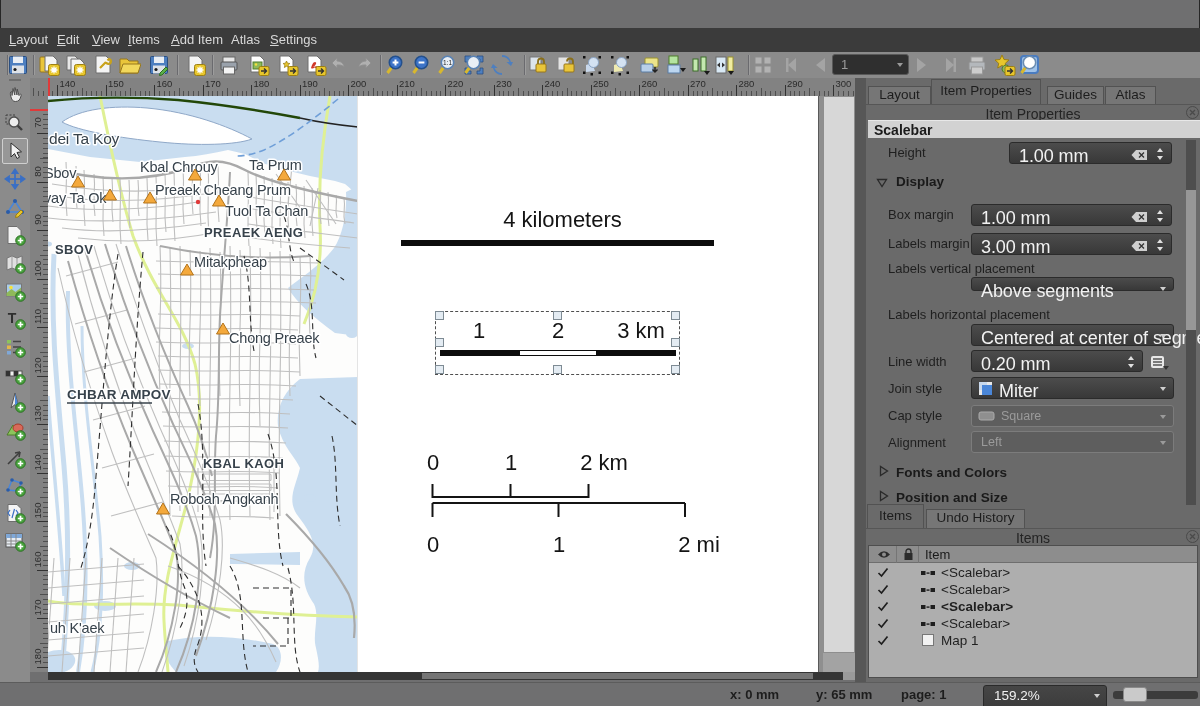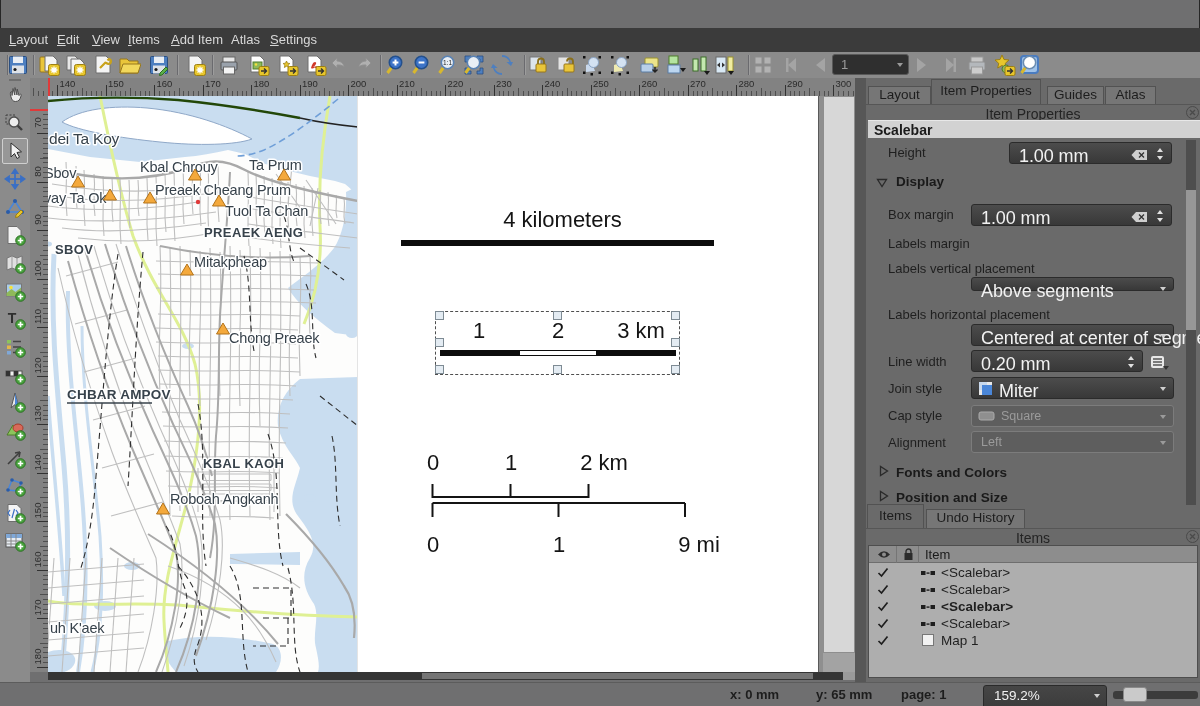--- a/index.html
+++ b/index.html
@@ -645,21 +645,21 @@
       </div>
       <div class="sbartext" style="left:365px;top:354px;width:40px;text-align:center;">0</div>
       <div class="sbartext" style="left:443px;top:354px;width:40px;text-align:center;">1</div>
       <div class="sbartext" style="left:516px;top:354px;width:80px;text-align:center;">2 km</div>
       <svg class="abs" style="left:380px;top:386px;" width="270" height="40" viewBox="0 0 270 40">
         <path d="M4.5,2 V16 M82.5,2 V16 M160.5,2 V16 M4.5,15 H160.5" stroke="#141414" stroke-width="2" fill="none"></path>
         <path d="M4.5,21 H257 M4.5,21 V35 M130.5,21 V35 M257,21 V35" stroke="#141414" stroke-width="2" fill="none"></path>
       </svg>
       <div class="sbartext" style="left:365px;top:436px;width:40px;text-align:center;">0</div>
       <div class="sbartext" style="left:491px;top:436px;width:40px;text-align:center;">1</div>
-      <div class="sbartext" style="left:611px;top:436px;width:80px;text-align:center;">9 mi</div>
+      <div class="sbartext" style="left:611px;top:436px;width:80px;text-align:center;">2 mi</div>
     </div>
 <div id="cgap"></div>
 <div id="vscroll">
       <div id="vthumb"></div>
     </div>
 <div id="hscroll">
       <div id="hthumb"></div>
       <div id="hcorner"></div>
     </div>
 <div id="splitter"></div>
@@ -695,20 +695,29 @@
       <div class="spin" style="left:105px;top:126px;width:201px;height:22px;">
         <span class="ftext">1.00 mm</span>
         <svg class="clrbtn" style="right:23px;top:6px;" viewBox="0 0 17 12" width="15" height="10.5">
           <path d="M5,1 H16 V11 H5 L0.5,6 Z" fill="#cfcfcf"></path>
           <path d="M8,3.5 l5,5 m0,-5 l-5,5" stroke="#333" stroke-width="1.3"></path>
         </svg>
         <div class="uparr" style="right:8px;top:5px;"></div>
         <div class="dnarr" style="right:8px;top:12.5px;"></div>
       </div>
       <div class="plabel" style="left:22px;top:158px;">Labels margin</div>
+      <div class="spin" style="left:105px;top:155px;width:201px;height:22px;">
+        <span class="ftext">3.00 mm</span>
+        <svg class="clrbtn" style="right:23px;top:6px;" viewBox="0 0 17 12" width="15" height="10.5">
+          <path d="M5,1 H16 V11 H5 L0.5,6 Z" fill="#cfcfcf"></path>
+          <path d="M8,3.5 l5,5 m0,-5 l-5,5" stroke="#333" stroke-width="1.3"></path>
+        </svg>
+        <div class="uparr" style="right:8px;top:5px;"></div>
+        <div class="dnarr" style="right:8px;top:12.5px;"></div>
+      </div>
       <div class="plabel" style="left:22px;top:183px;">Labels vertical placement</div>
       <div class="combo" style="left:105px;top:199px;width:203px;height:14px;">
         <span class="ftext">Above segments</span>
         <div class="carrow"></div>
       </div>
       <div class="plabel" style="left:22px;top:229px;">Labels horizontal placement</div>
       <div class="combo" style="left:105px;top:246px;width:203px;height:22px;">
         <span class="ftext">Centered at center of segment</span>
         <div class="carrow"></div>
       </div>

